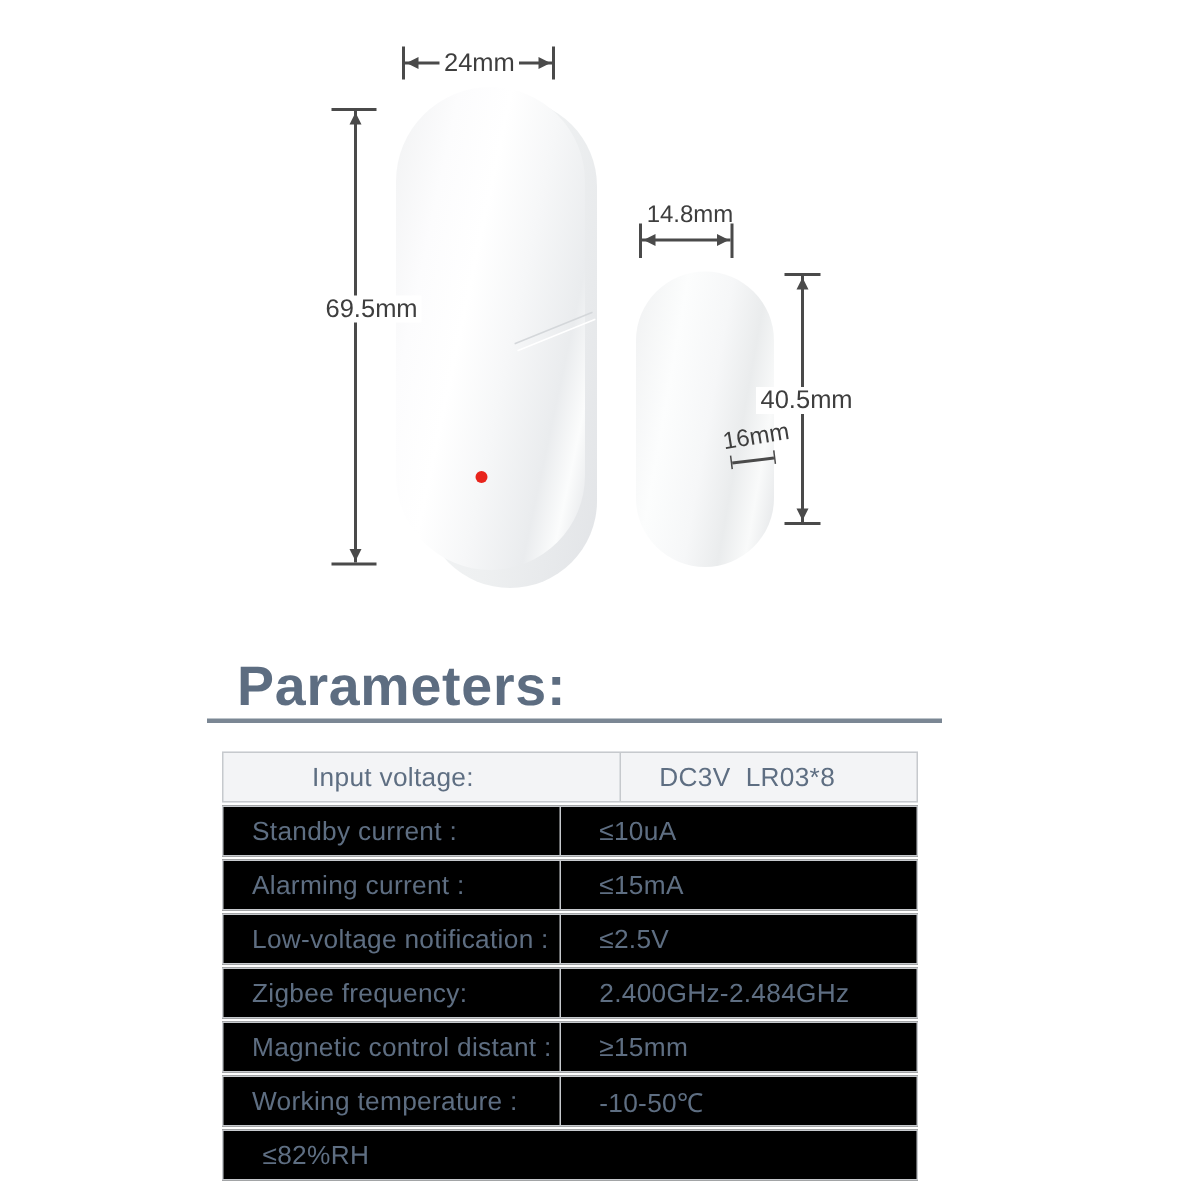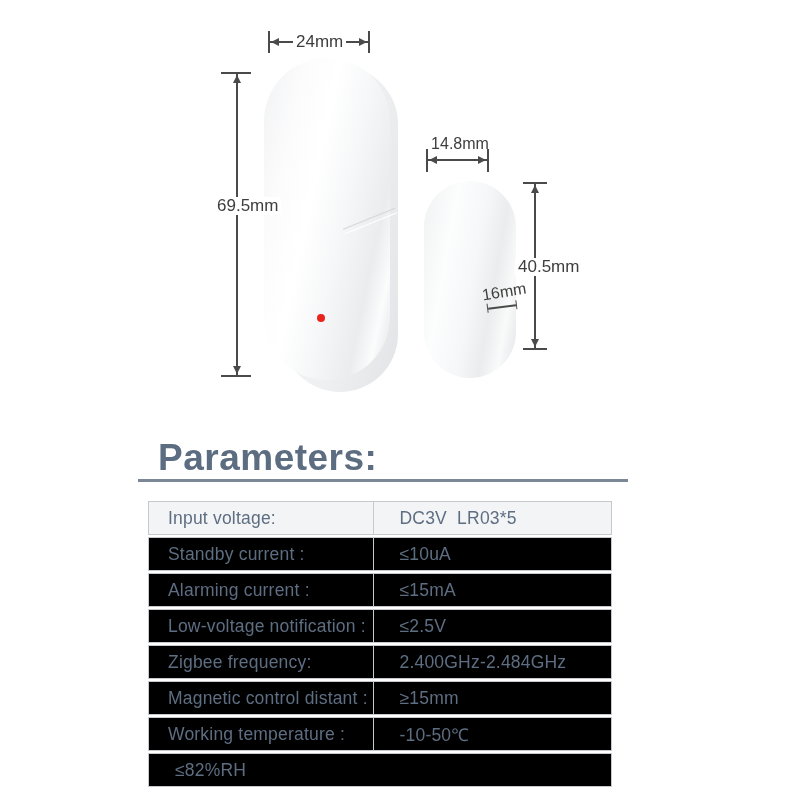--- a/index.html
+++ b/index.html
@@ -66,21 +66,21 @@
     font-size:37px;font-weight:bold;color:var(--heading);letter-spacing:.5px;
   }
   .params-underline{
     position:absolute;left:138px;top:479px;width:490px;height:3px;background:var(--underline);
   }
   .params-table{position:absolute;left:148px;top:501px;width:464px;}
   .trow{
     box-sizing:border-box;display:flex;width:464px;height:34px;margin-bottom:2px;
     border:1.5px solid var(--table-border);background:#000000;align-items:center;
   }
-  .trow.alt{background:var(--alt-row);}
+  .trow.alt{background:var(--alt-row);padding-left:40px;}
   .tlabel{
     box-sizing:border-box;width:224.5px;height:100%;border-right:1.5px solid var(--table-border);
     display:flex;align-items:center;padding-left:19px;
     font-size:17.5px;color:var(--table-text);letter-spacing:.2px;white-space:pre;
   }
   .tvalue{
     flex:1;display:flex;align-items:center;padding-left:26px;
     font-size:17.5px;color:var(--table-text);letter-spacing:.2px;white-space:pre;
   }
 </style>
@@ -121,35 +121,35 @@
     <div class="arr l" style="left:429px;top:156px;"></div>
     <div class="arr r" style="left:478px;top:156px;"></div>
   </div>
 
   <div>
     <div class="dline" style="left:523px;top:182px;width:24px;height:1.5px;"></div>
     <div class="dline" style="left:523px;top:348px;width:24px;height:1.5px;"></div>
     <div class="dline" style="left:534px;top:184px;width:1.5px;height:164px;"></div>
     <div class="arr u" style="left:531px;top:185px;"></div>
     <div class="arr d" style="left:531px;top:339px;"></div>
-    <div class="dimlabel" style="left:515px;top:258px;text-align:right;">40.5mm</div>
+    <div class="dimlabel" style="left:504px;top:258px;text-align:right;">40.5mm</div>
   </div>
 
   <div>
     <div class="dimlabel small" style="left:479px;top:283px;background:transparent;transform:rotate(-9deg);">16mm</div>
     <div class="tick16"></div>
   </div>
 
   <div class="params-title">Parameters:</div>
   <div class="params-underline"></div>
 
   <div class="params-table">
     <div class="trow alt">
       <div class="tlabel">Input voltage:</div>
-      <div class="tvalue">DC3V  LR03*5</div>
+      <div class="tvalue">DC3V  LR03*8</div>
     </div>
     <div class="trow">
       <div class="tlabel">Standby current :</div>
       <div class="tvalue">≤10uA</div>
     </div>
     <div class="trow">
       <div class="tlabel">Alarming current :</div>
       <div class="tvalue">≤15mA</div>
     </div>
     <div class="trow">

